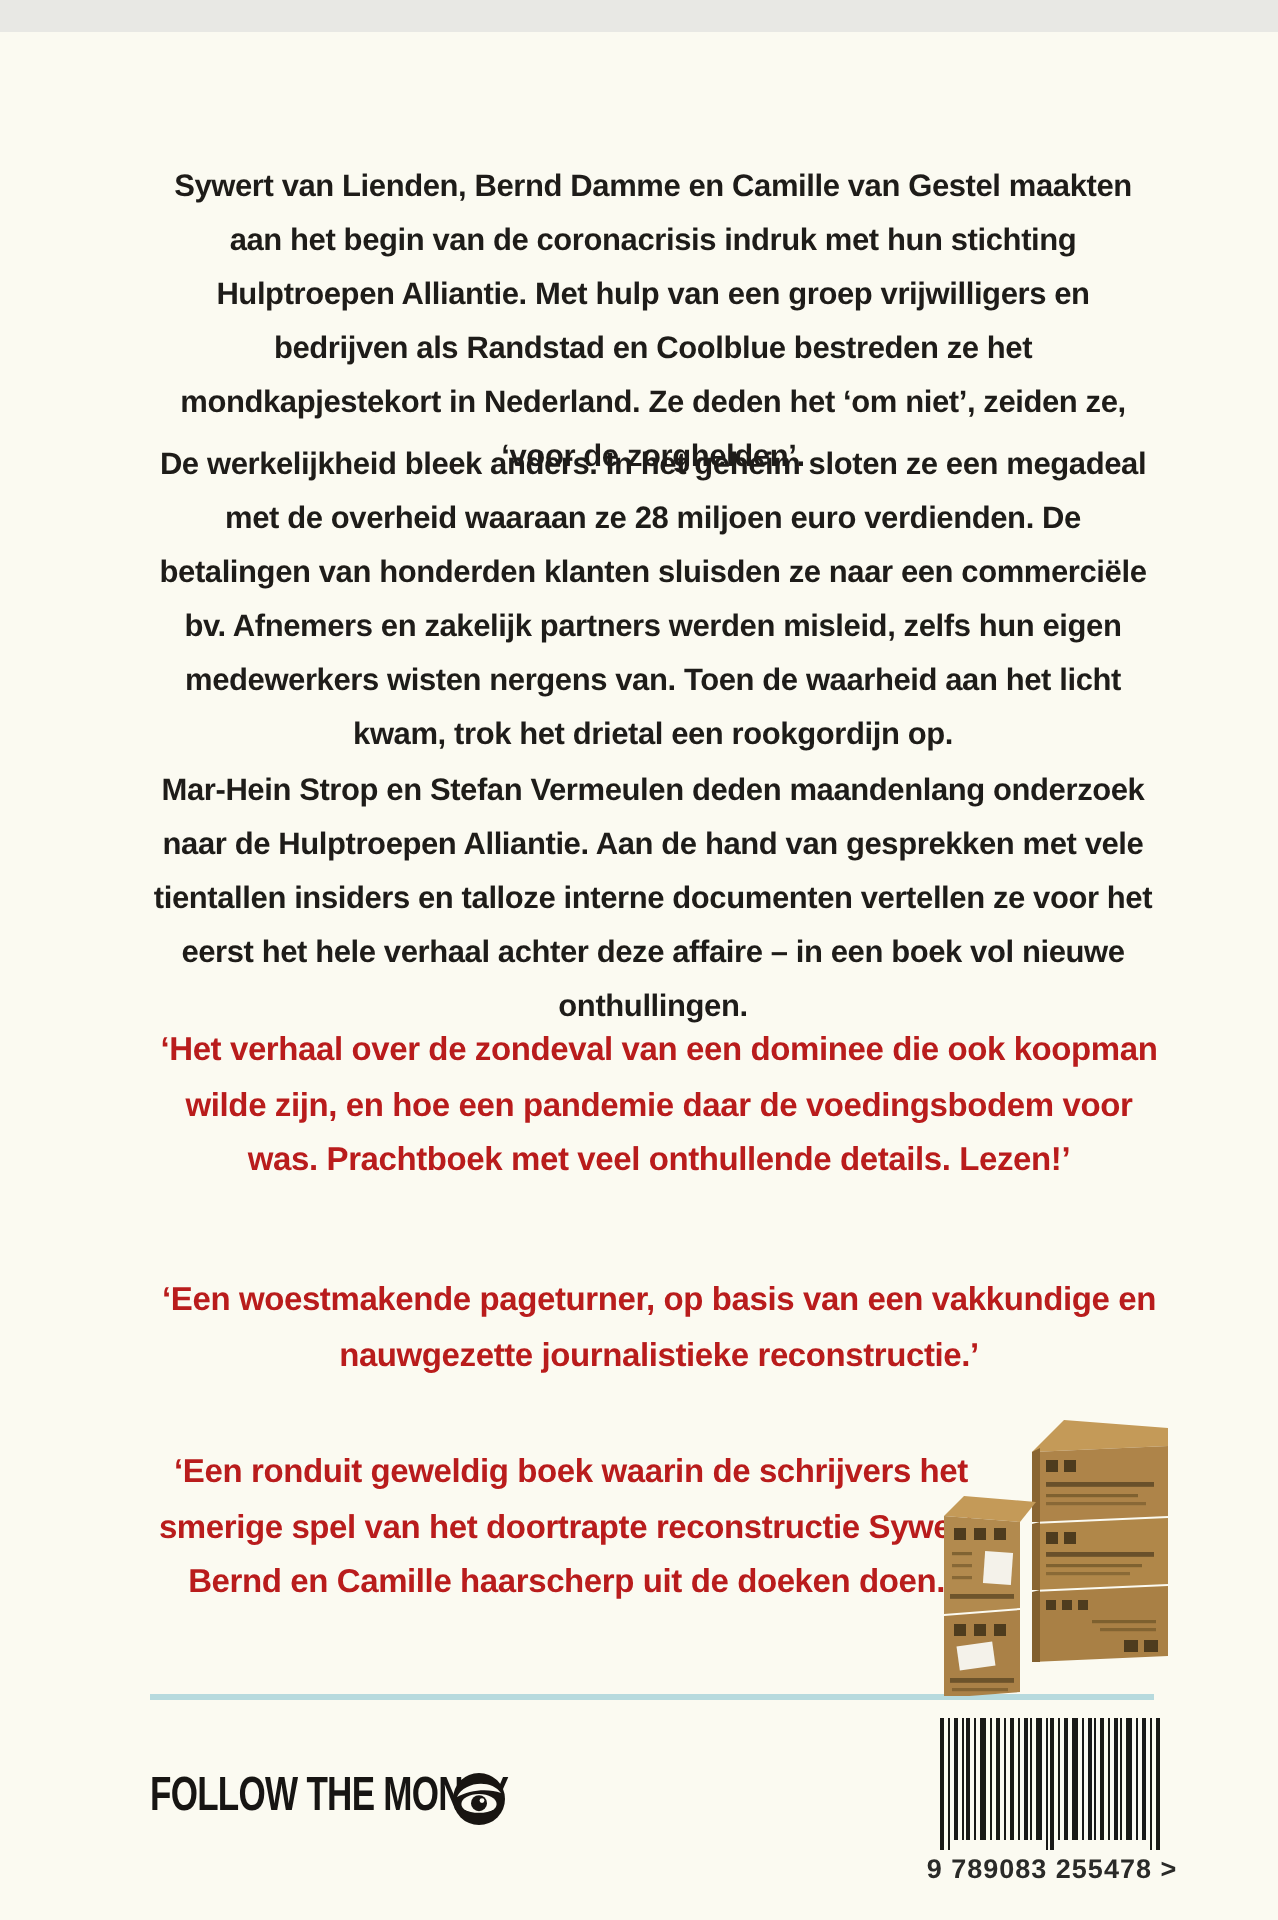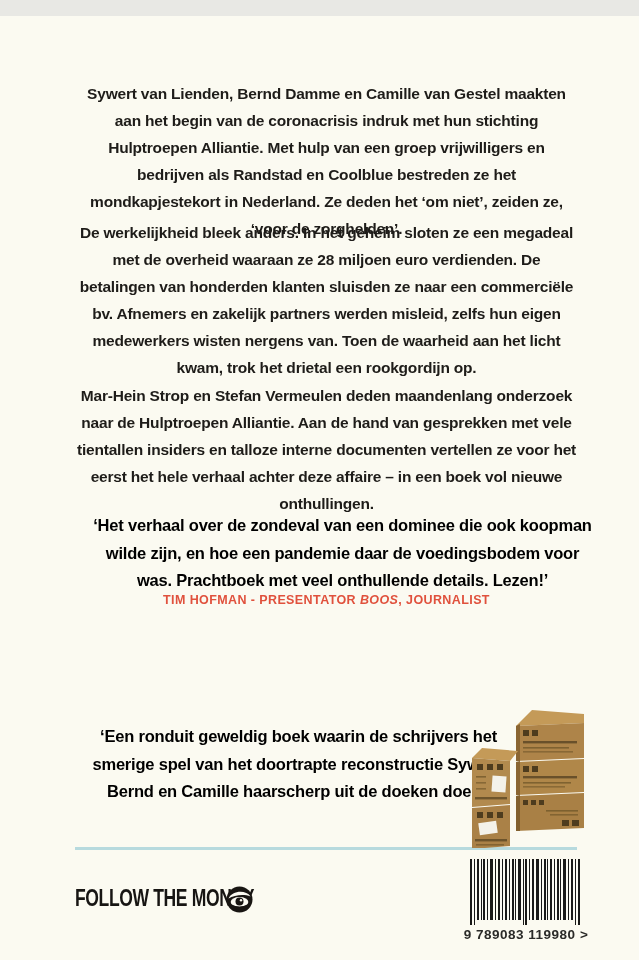--- a/index.html
+++ b/index.html
@@ -15,22 +15,22 @@
   }
   .blurb {
     position:absolute; left:75px; width:503px;
     color:#1e1c19;
     font-weight:bold;
     font-size:15.5px;
     line-height:27px;
     letter-spacing:-0.2px;
   }
   .quote {
-    position:absolute; left:91px; width:503px;
-    color:#000000;
+    position:absolute; left:78px; width:503px;
+    color:#b91c1c;
     font-weight:bold;
     font-size:16.5px;
     line-height:27.5px;
     letter-spacing:-0.2px;
   }
   .attribution {
     position:absolute; left:75px; width:503px;
     color:#e0513d;
     font-weight:bold;
     font-size:12.5px;
@@ -69,22 +69,22 @@
 </head>
 <body>
 
 <div class="page">
 
   <p class="blurb" style="top:64px">Sywert van Lienden, Bernd Damme en Camille van Gestel maakten aan het begin van de coronacrisis indruk met hun stichting Hulptroepen Alliantie. Met hulp van een groep vrijwilligers en bedrijven als Randstad en Coolblue bestreden ze het mondkapjestekort in Nederland. Ze deden het ‘om niet’, zeiden ze, ‘voor de zorghelden’.</p>
   <p class="blurb" style="top:203px">De werkelijkheid bleek anders. In het geheim sloten ze een megadeal met de overheid waaraan ze 28 miljoen euro verdienden. De betalingen van honderden klanten sluisden ze naar een commerciële bv. Afnemers en zakelijk partners werden misleid, zelfs hun eigen medewerkers wisten nergens van. Toen de waarheid aan het licht kwam, trok het drietal een rookgordijn op.</p>
   <p class="blurb" style="top:366px">Mar-Hein Strop en Stefan Vermeulen deden maandenlang onderzoek naar de Hulptroepen Alliantie. Aan de hand van gesprekken met vele tientallen insiders en talloze interne documenten vertellen ze voor het eerst het hele verhaal achter deze affaire – in een boek vol nieuwe onthullingen.</p>
 
   <p class="quote" style="top:496px">‘Het verhaal over de zondeval van een dominee die ook koopman wilde zijn, en hoe een pandemie daar de voedingsbodem voor was. Prachtboek met veel onthullende details. Lezen!’</p>
-  <p class="attribution" style="top:577px"><span>TIM HOFMAN - PRESENTATOR </span><span class="it">BOOS</span><span>, JOURNALIST</span></p>
 
+  <p class="quote" style="top:621px">‘Een woestmakende pageturner, op basis van een vakkundige en nauwgezette journalistieke reconstructie.’</p>
 
   <p class="quote" style="top:707px; width:415px">‘Een ronduit geweldig boek waarin de schrijvers het smerige spel van het doortrapte reconstructie Sywert, Bernd en Camille haarscherp uit de doeken doen.’</p>
 
   <div class="divider"></div>
 
   <div class="boxes-photo">
     <svg width="120" height="148" viewBox="0 0 120 148">
 
       <polygon points="50,26 66,10 118,14 118,23" fill="#c49a58"></polygon>
       <polygon points="50,26 118,23 118,58 50,61" fill="#ae8449"></polygon>
@@ -175,16 +175,16 @@
         <rect x="80" y="0" width="2" height="61" fill="#191917"></rect>
         <rect x="84" y="0" width="1" height="61" fill="#191917"></rect>
         <rect x="87" y="0" width="2" height="61" fill="#191917"></rect>
         <rect x="90" y="0" width="1" height="61" fill="#191917"></rect>
         <rect x="93" y="0" width="3" height="61" fill="#191917"></rect>
         <rect x="98" y="0" width="1" height="61" fill="#191917"></rect>
         <rect x="101" y="0" width="2" height="61" fill="#191917"></rect>
         <rect x="105" y="0" width="1" height="66" fill="#191917"></rect>
         <rect x="108" y="0" width="2" height="66" fill="#191917"></rect>
       </svg>
-    <div class="barcode-number"><span>9 789083 119980</span> <span>&gt;</span></div>
+    <div class="barcode-number"><span>9 789083 255478</span> <span>&gt;</span></div>
   </div>
 
 </div>
 
 </body></html>

